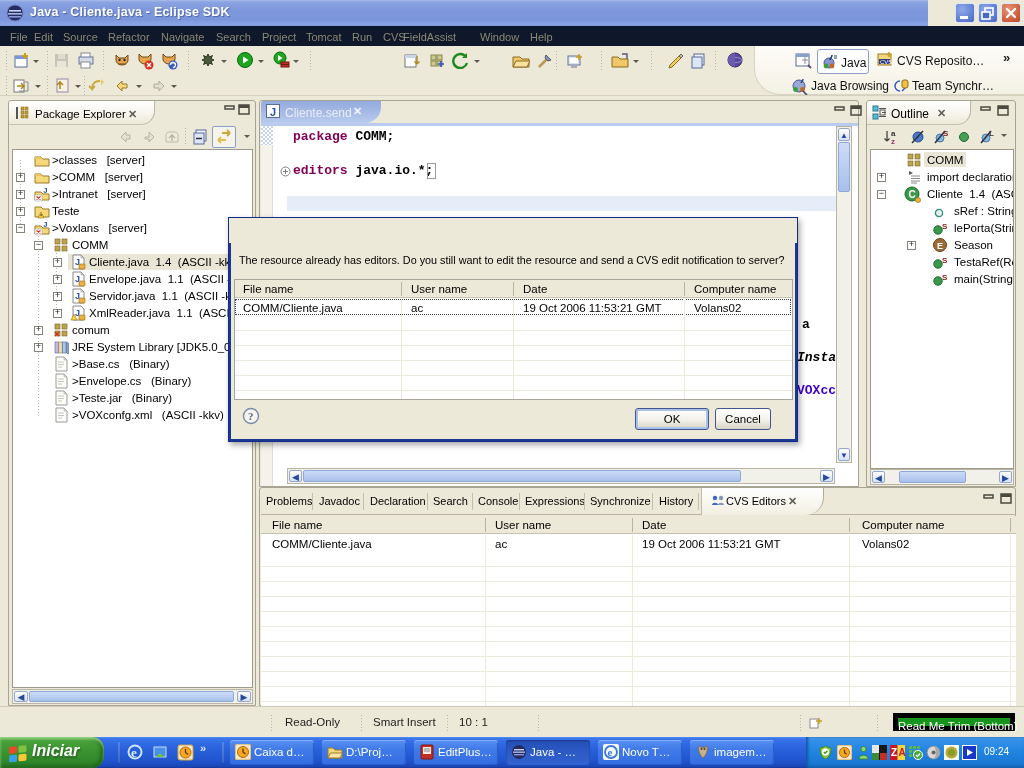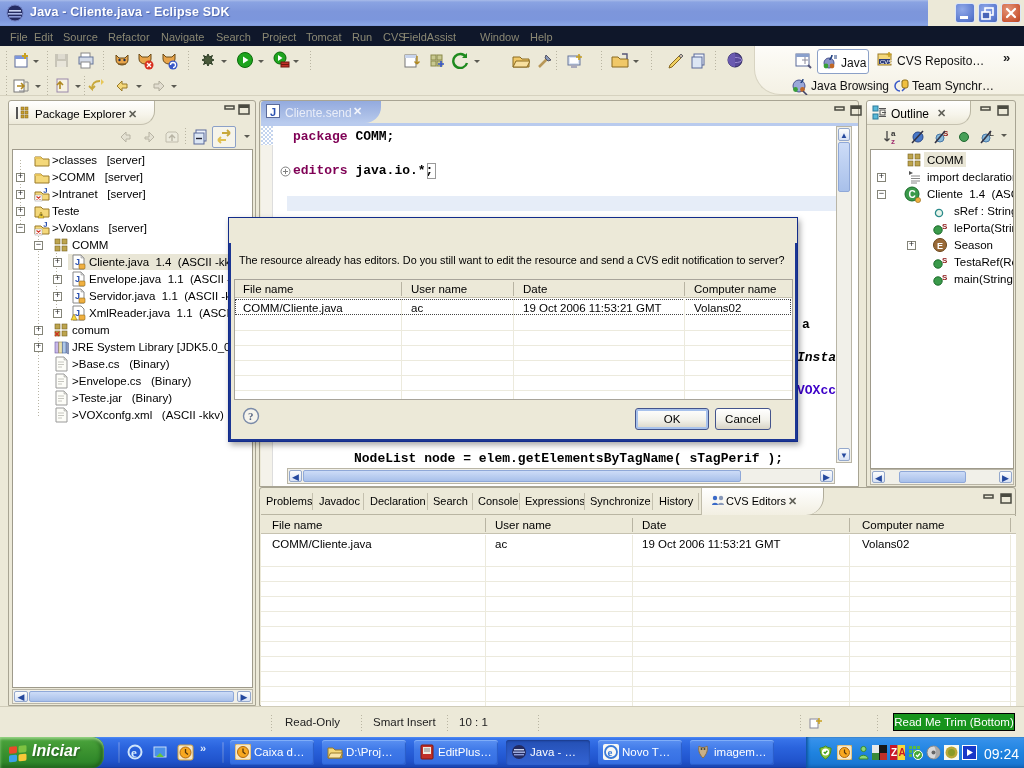--- a/index.html
+++ b/index.html
@@ -511,21 +511,20 @@
   <svg class="a" style="left:19px;top:40px" width="11" height="11">
         <circle cx="5.5" cy="5.5" r="4.5" fill="#fff" stroke="#808080"></circle>
         <path d="M3 5.5 h5 M5.5 3 v5" stroke="#808080"></path>
       </svg>
 
   <div class="a" style="left:26px;top:70px;width:549px;height:15px;background:#e6edf8"></div>
 
   <div class="a tx" style="left:541px;top:192px;font-family:'Liberation Mono',monospace;font-size:13px;font-weight:bold">a</div>
   <div class="a tx" style="left:536px;top:225px;font-family:'Liberation Mono',monospace;font-size:13px;font-weight:bold;font-style:italic">Insta</div>
   <div class="a tx" style="left:536px;top:258px;font-family:'Liberation Mono',monospace;font-size:13px;font-weight:bold;color:#3c00c8">VOXcc</div>
-  <div class="a tx" style="left:93px;top:326px;font-family:'Liberation Mono',monospace;font-size:13px;font-weight:bold">NodeList node = elem.getElementsByTagName( sTagPerif );</div>
 
   <div class="a sbv" style="left:575px;top:0;width:16px;height:337px">
    <div class="a sarr" style="left:1px;top:1px;width:12px;height:13px;font-size:8px;line-height:13px">▲</div>
    <div class="a sthumb" style="left:1px;top:15px;width:12px;height:50px"></div>
    <div class="a sarr" style="left:1px;bottom:1px;width:12px;height:13px;font-size:8px;line-height:13px">▼</div>
   </div>
 
   <div class="a sbh" style="left:26px;top:342px;width:548px;height:16px">
    <div class="a sarr" style="left:1px;top:1px;width:13px;height:12px;font-size:9px;line-height:12px">◀</div>
    <div class="a sthumb" style="left:15px;top:1px;width:438px;height:12px"></div>
@@ -698,21 +697,21 @@
  <div class="a tx" style="left:373px;top:10px">Smart Insert</div>
  <div class="a sep" style="left:447px;top:8px;height:16px"></div>
  <div class="a tx" style="left:459px;top:10px">10 : 1</div>
  <div class="a sep" style="left:538px;top:8px;height:16px"></div>
  <div class="a sep" style="left:800px;top:8px;height:16px"></div>
  <svg class="a" style="left:808px;top:7px" width="16" height="16" viewBox="0 0 16 16">
       <rect x="2" y="5" width="8" height="9" fill="#fff" stroke="#889"></rect>
       <path d="M11 4 v6 M8 7 h6" stroke="#c8a020" stroke-width="1.5"></path>
     </svg>
  <div class="a sep" style="left:877px;top:8px;height:16px"></div>
- <div class="a" style="left:893px;top:6px;width:122px;height:18px;background:#17941c;border:1px solid #000000;color:#fff;font-size:11.5px;text-align:center;line-height:17px;white-space:nowrap">Read Me Trim (Bottom)</div>
+ <div class="a" style="left:893px;top:6px;width:122px;height:18px;background:#17941c;border:5px solid #000000;color:#fff;font-size:11.5px;text-align:center;line-height:17px;white-space:nowrap">Read Me Trim (Bottom)</div>
 </div>
 
 <div id="dlg" class="a">
  <div class="a" style="left:0;top:25px;width:2px;height:197px;background:#1c3693"></div>
  <div class="a" style="left:566px;top:25px;width:2px;height:197px;background:#1c3693"></div>
  <div class="a" style="left:0;top:221px;width:568px;height:2px;background:#1c3693"></div>
  <div class="a tx" style="left:10px;top:37px;font-size:10.8px;color:#000">The resource already has editors. Do you still want to edit the resource and send a CVS edit notification to server?</div>
 
  <div class="a" style="left:5px;top:61px;width:559px;height:121px;background:#fff;border:1px solid #a8a49a">
   <div class="a" style="left:0;top:0;width:557px;height:18px;background:#ece9d8;border-bottom:1px solid #c6c2b0">
@@ -869,14 +868,14 @@
  <svg class="a" style="left:944px;top:8px" width="15" height="15" viewBox="0 0 15 15">
       <rect x="0" y="0" width="15" height="15" fill="#f8f8f0"></rect>
       <circle cx="7.5" cy="7.5" r="6" fill="#b8a838"></circle>
       <circle cx="7.5" cy="7.5" r="3.5" fill="#8a9a28"></circle>
     </svg>
  <svg class="a" style="left:962px;top:8px" width="15" height="15" viewBox="0 0 15 15">
       <rect x="0" y="0" width="15" height="15" fill="#fff"></rect>
       <rect x="1" y="1" width="13" height="13" fill="#1838c8"></rect>
       <path d="M5 4 l6 3.5 -6 3.5 z" fill="#fff"></path>
     </svg>
- <div class="a" style="left:984px;top:9px;color:#fff;font-size:14px">09:24</div>
+ <div class="a" style="left:984px;top:9px;color:#fff;font-size:10px">09:24</div>
 </div>
 
 </body></html>

